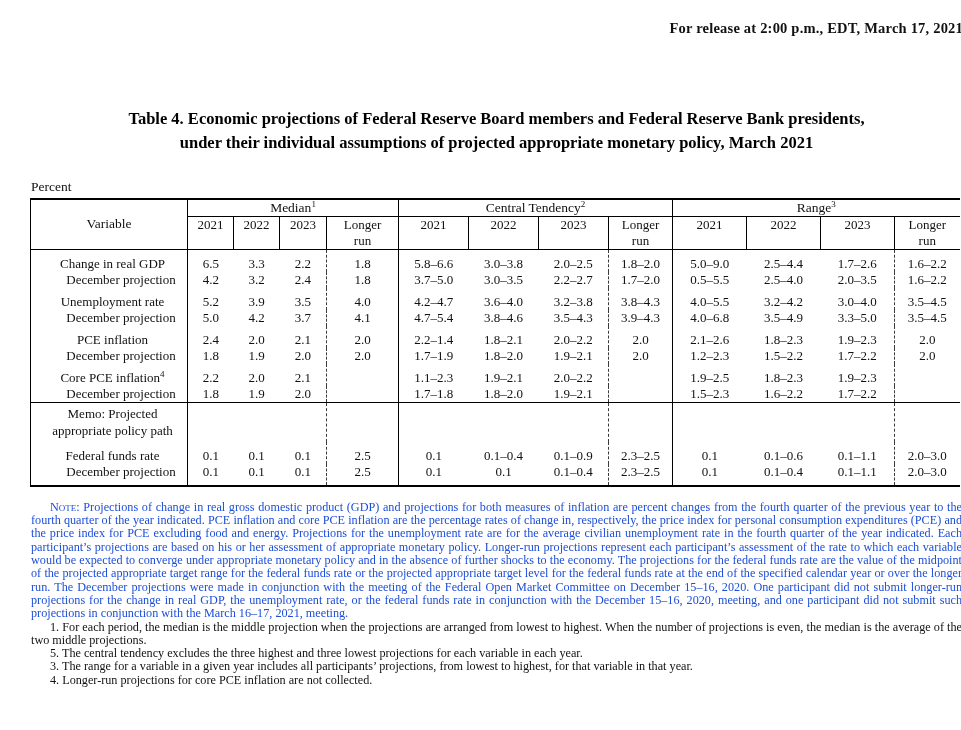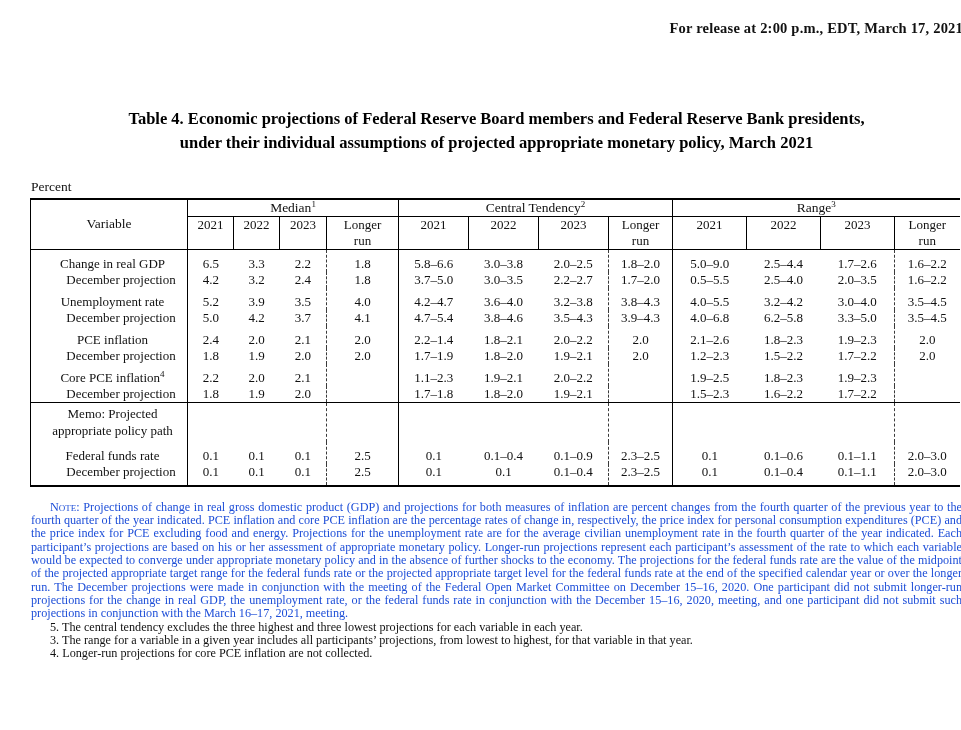--- a/index.html
+++ b/index.html
@@ -155,21 +155,21 @@
           <td class="lbl ind">December projection</td>
           <td class="gs">5.0</td>
           <td>4.2</td>
           <td>3.7</td>
           <td class="lr">4.1</td>
           <td class="gs">4.7–5.4</td>
           <td>3.8–4.6</td>
           <td>3.5–4.3</td>
           <td class="lr">3.9–4.3</td>
           <td class="gs">4.0–6.8</td>
-          <td>6.2–5.8</td>
+          <td>3.5–4.9</td>
           <td>3.3–5.0</td>
           <td class="lr">3.5–4.5</td>
         </tr>
         <tr class="pstart ">
           <td class="lbl">PCE inflation</td>
           <td class="gs">2.4</td>
           <td>2.0</td>
           <td>2.1</td>
           <td class="lr">2.0</td>
           <td class="gs">2.2–1.4</td>
@@ -276,18 +276,19 @@
         </tr>
       </tbody>
   </table>
 
   <div class="note">
     <span class="sc">Note:</span>
     <span>Projections of change in real gross domestic product (GDP) and projections for both measures of inflation are percent changes from the fourth quarter of the previous year to the fourth quarter of the year indicated. PCE inflation and core PCE inflation are the percentage rates of change in, respectively, the price index for personal consumption expenditures (PCE) and the price index for PCE excluding food and energy. Projections for the unemployment rate are for the average civilian unemployment rate in the fourth quarter of the year indicated. Each participant’s projections are based on his or her assessment of appropriate monetary policy. Longer-run projections represent each participant’s assessment of the rate to which each variable would be expected to converge under appropriate monetary policy and in the absence of further shocks to the economy. The projections for the federal funds rate are the value of the midpoint of the projected appropriate target range for the federal funds rate or the projected appropriate target level for the federal funds rate at the end of the specified calendar year or over the longer run. The December projections were made in conjunction with the meeting of the Federal Open Market Committee on December 15–16, 2020. One participant did not submit longer-run projections for the change in real GDP, the unemployment rate, or the federal funds rate in conjunction with the December 15–16, 2020, meeting, and one participant did not submit such projections in conjunction with the March 16–17, 2021, meeting.</span>
   </div>
 
   <div id="footnotes">
+      <div class="fn">1. For each period, the median is the middle projection when the projections are arranged from lowest to highest. When the number of projections is even, the median is the average of the two middle projections.</div>
       <div class="fn">5. The central tendency excludes the three highest and three lowest projections for each variable in each year.</div>
       <div class="fn">3. The range for a variable in a given year includes all participants’ projections, from lowest to highest, for that variable in that year.</div>
       <div class="fn">4. Longer-run projections for core PCE inflation are not collected.</div>
     </div>
 
 </div>
 
 </body></html>

